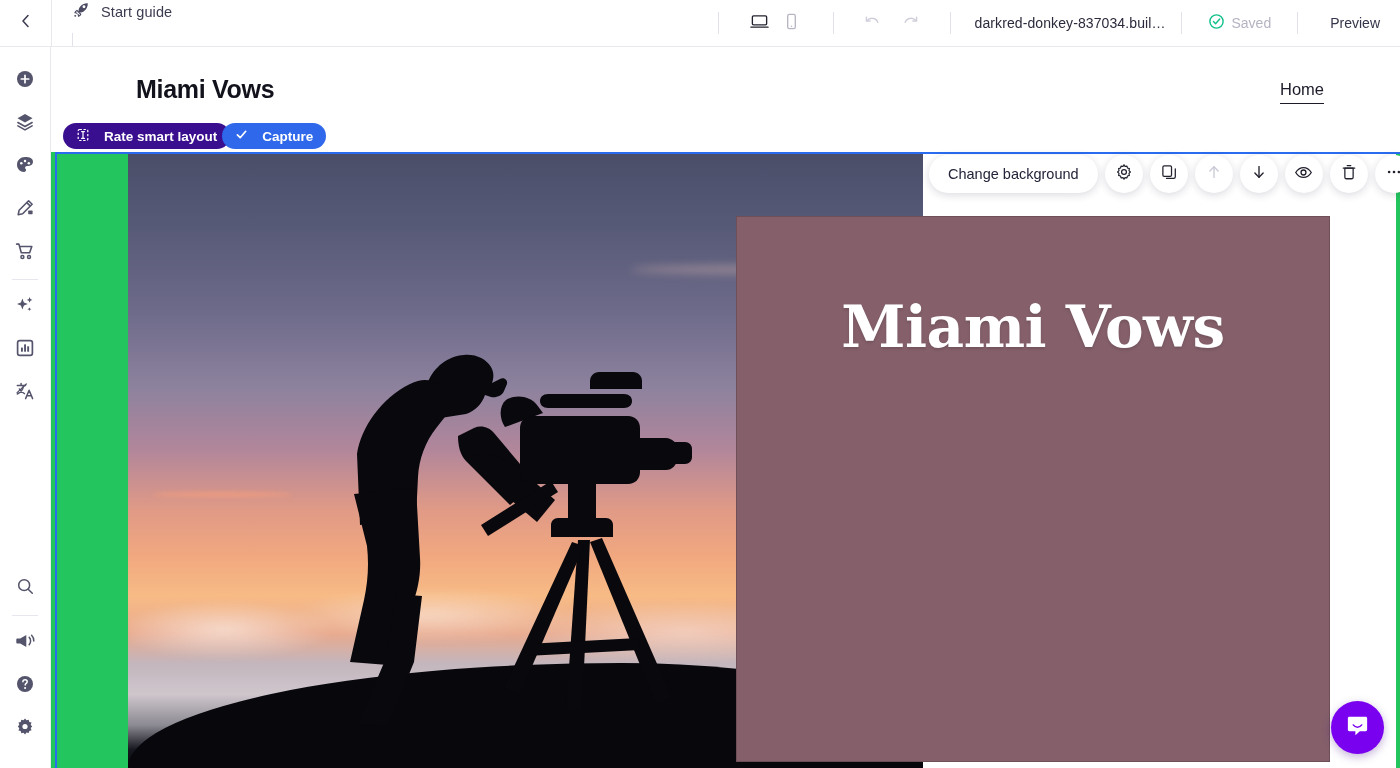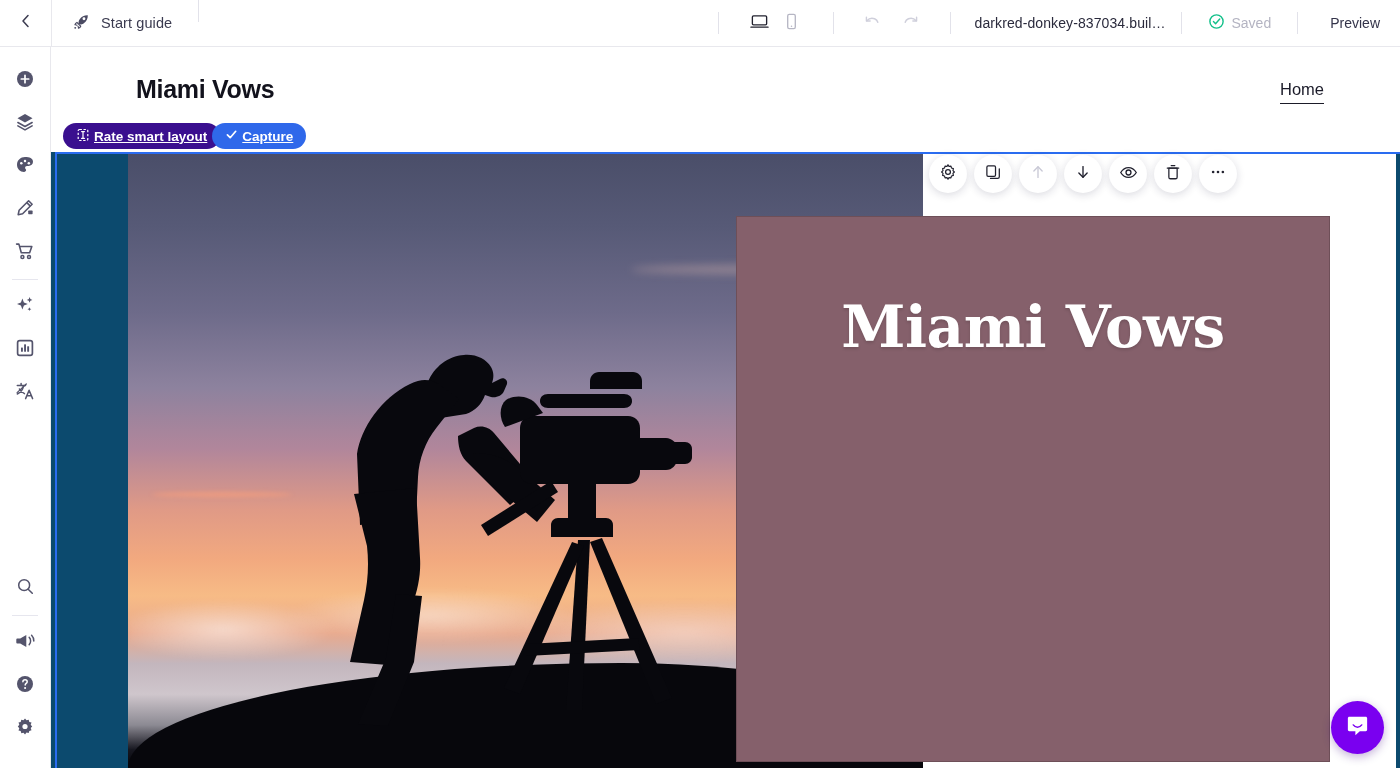--- a/index.html
+++ b/index.html
@@ -21,20 +21,21 @@
     z-index: 40;
   }
   .tb-back {
     width: 52px; display: flex; align-items: center; justify-content: center;
     border-right: 1px solid #e8e8ed;
     cursor: pointer;
   }
   .tb-left {
     display: flex; gap: 10px;
     padding-left: 20px;
+    flex-direction: column;
   }
   .tb-startguide {
     display: flex; align-items: center; gap: 10px;
     cursor: pointer; padding-right: 16px;
   }
   .tb-startguide span.lbl {
     font-size: 14.5px; color: #3b3b50; font-weight: 500;
     letter-spacing: .1px;
   }
   .vdiv { width: 1px; height: 22px; background: #e2e2ea; }
@@ -87,21 +88,21 @@
     width: 42px; height: 43px;
     display: flex; align-items: center; justify-content: center;
     cursor: pointer;
   }
   .rail-sep { width: 26px; height: 1px; background: #e6e6ee; margin: 5px 0; }
 
   
   .canvas {
     position: absolute; top: 47px; left: 51px;
     width: 1349px; height: 721px;
-    background: #0c4a6e;
+    background: #22c55e;
     overflow: hidden;
   }
   .pagehead {
     position: absolute; top: 0; left: 0; width: 1349px; height: 105px;
     background: #fff;
   }
   .page-title {
     position: absolute; left: 85px; top: 28px;
     font-size: 25px; font-weight: 700; color: #12121c;
     letter-spacing: -.3px;
@@ -120,23 +121,23 @@
     border-top: 2px solid #2a6cf0;
     border-left: 2px solid #2a6cf0;
     box-sizing: border-box;
   }
   .badges {
     position: absolute; left: 12px; top: 76px;
     display: flex; align-items: center; z-index: 20;
   }
   .badge {
     height: 26px; border-radius: 13px;
-    display: flex; align-items: center; gap: 4px;
+    display: flex; align-items: center; gap: 14px;
     padding: 0 13px; font-size: 13.5px; font-weight: 600;
-    color: #fff; cursor: pointer; white-space: nowrap; text-decoration: underline;
+    color: #fff; cursor: pointer; white-space: nowrap;
   }
   .badge-smart { background: #3a0f8f; }
   .badge-section { background: #2f68ea; margin-left: -8px; }
 
   
   .hero {
     position: absolute; left: 77px; top: 107px;
     width: 1268px; height: 614px;
     background: #ffffff;
     overflow: hidden;
@@ -549,20 +550,21 @@
         </g>
       </svg>
     </div>
 
     <div class="heropanel">
       <div class="hero-title">Miami Vows</div>
     </div>
   </div>
 
   <div class="secbar">
+    <div class="pillbtn">Change background</div>
 
     <div class="roundbtn">
       <span>
         <svg width="18" height="18" viewBox="0 0 20 20" fill="none">
           <circle cx="10" cy="10" r="2.7" stroke="#22222f" stroke-width="1.4"></circle>
           <path d="M10 1.9l1.1 1.9 2.2-.3.6 2.1 2.1.7-.5 2.2 1.6 1.5-1.6 1.5.5 2.2-2.1.7-.6 2.1-2.2-.3L10 18.1l-1.1-1.9-2.2.3-.6-2.1-2.1-.7.5-2.2L2.9 10l1.6-1.5-.5-2.2 2.1-.7.6-2.1 2.2.3L10 1.9z" stroke="#22222f" stroke-width="1.3" stroke-linejoin="round"></path>
         </svg>
       </span>
     </div>
 

